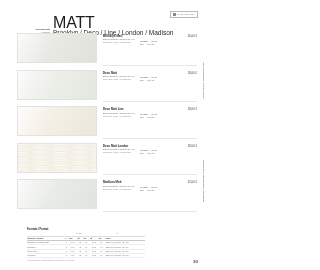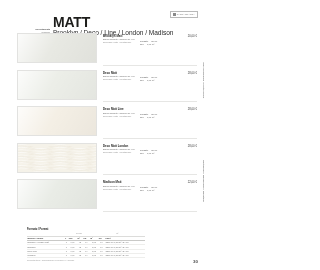--- a/index.html
+++ b/index.html
@@ -13,21 +13,21 @@
   
   .header{position:absolute;left:28px;top:8px;width:140px;}
   .brandmark{
     position:absolute;left:0px;top:20px;width:22px;
     font-size:2.1px;line-height:2.5px;text-align:right;
     color:#6e6e6e;letter-spacing:.02px;
   }
   .brandmark div:first-child{font-weight:bold;color:#4a4a4a;}
   .title{
     position:absolute;left:25px;top:9px;
-    font-size:14px;line-height:11.5px;font-weight:bold;
+    font-size:16px;line-height:11.5px;font-weight:normal;
     letter-spacing:-0.2px;color:#1d1d1b;
   }
   .subtitle{
     position:absolute;left:25px;top:21px;
     font-size:6.6px;line-height:7px;letter-spacing:-0.05px;
     color:#2b2b2b;white-space:nowrap;
   }
 
   .corner-badge{
     position:absolute;right:8px;top:11px;

